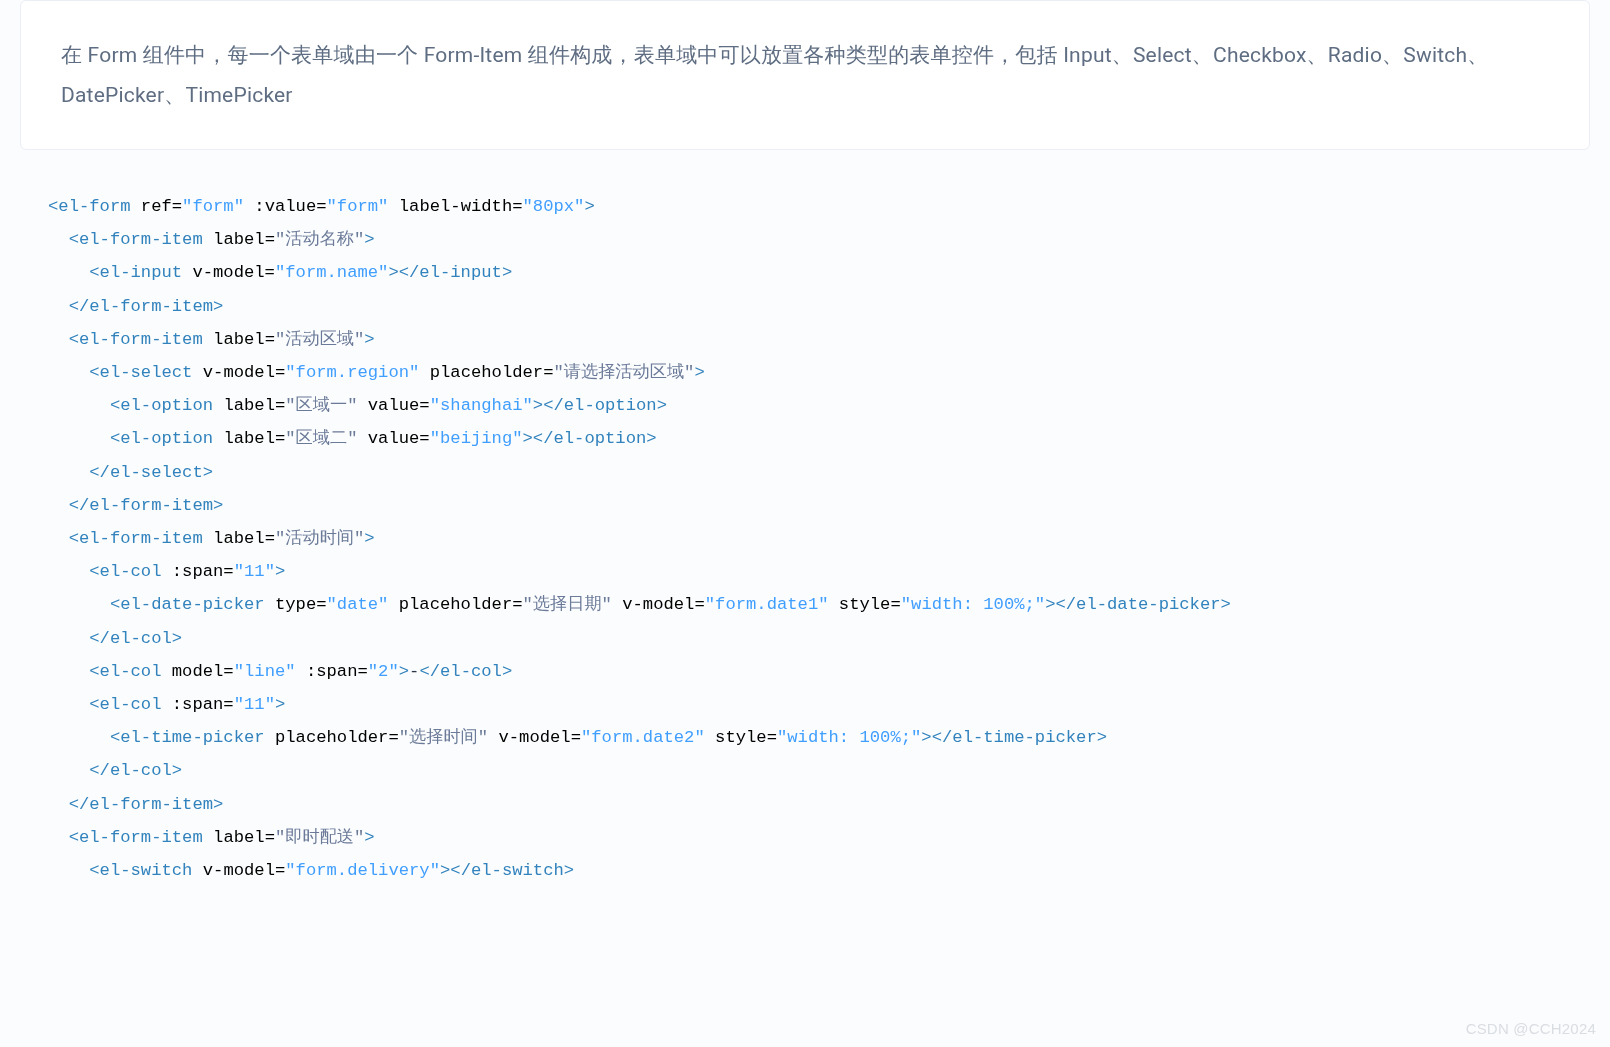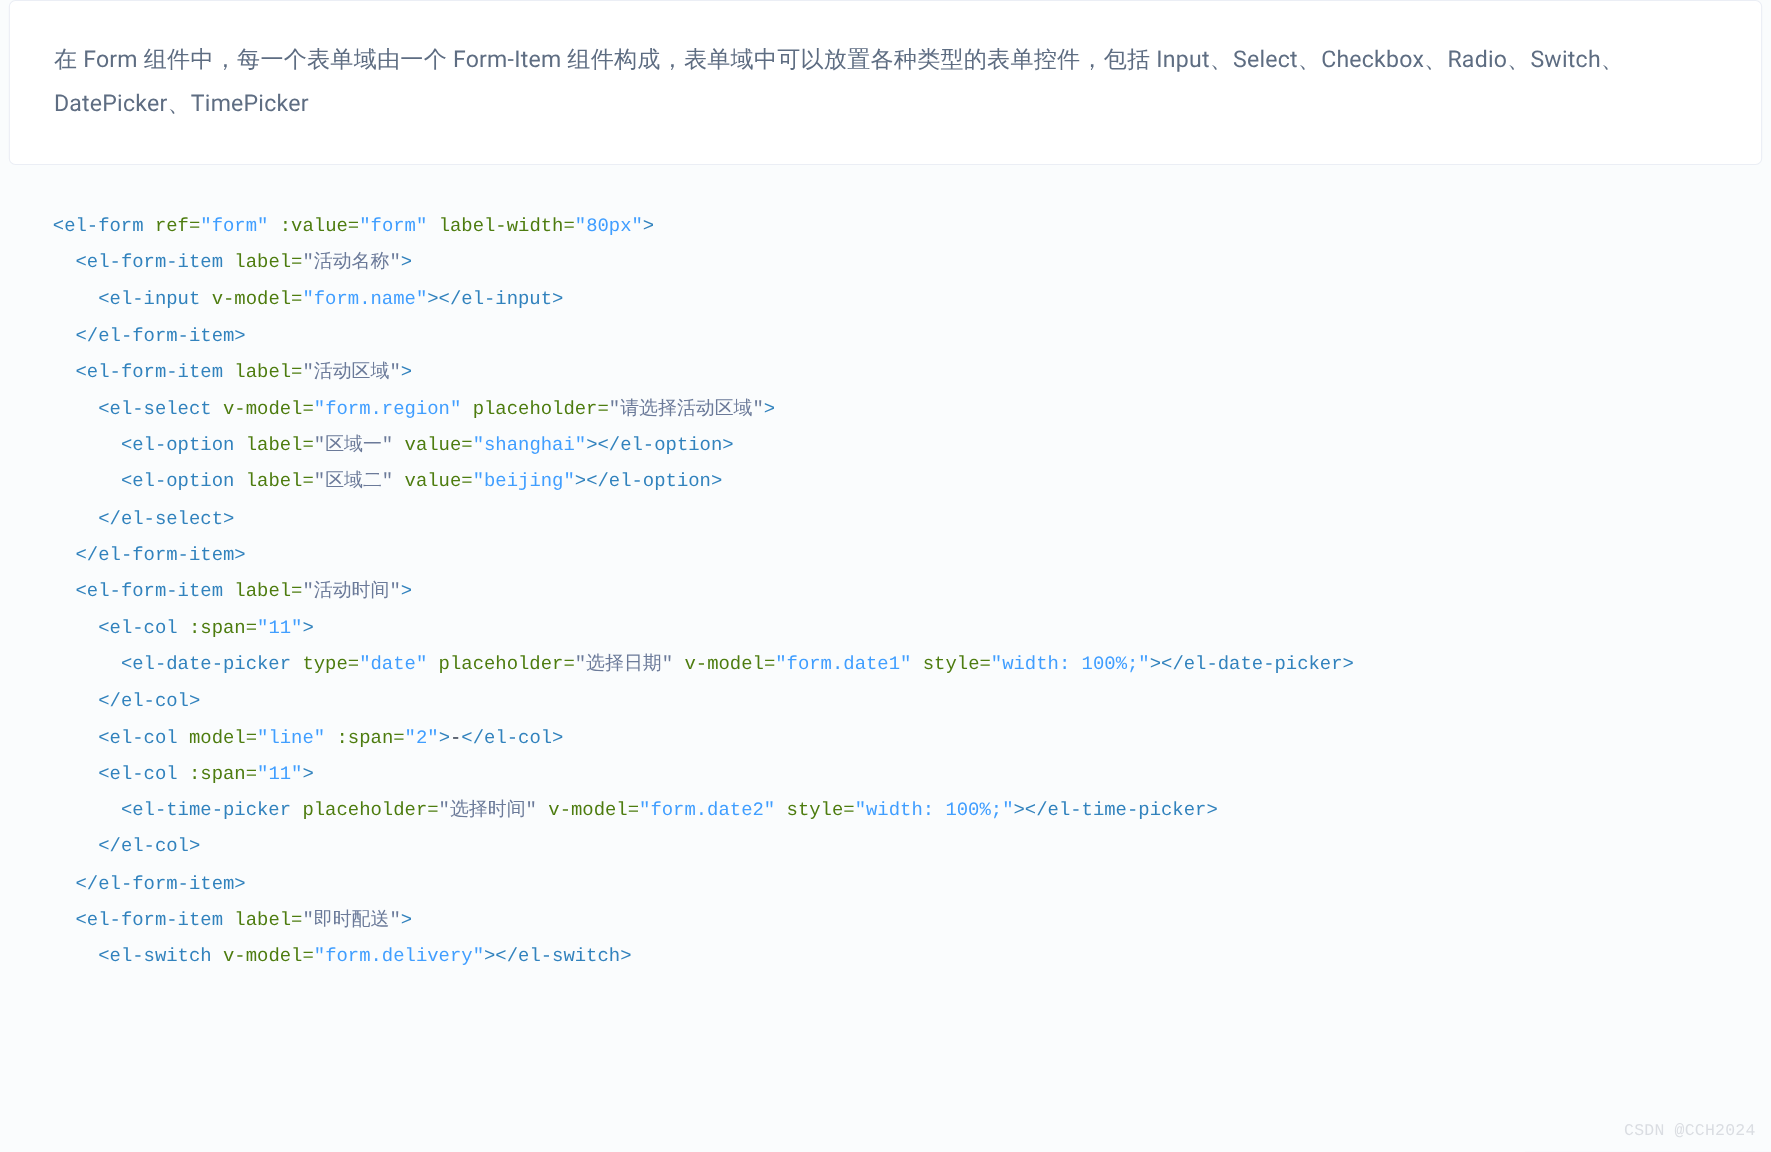--- a/index.html
+++ b/index.html
@@ -10,21 +10,21 @@
     color: #5e6d82;
   }
   .page {
     width: 1610px;
     height: 1047px;
     background: #fafcfd;
     box-sizing: border-box;
     position: relative;
   }
   .desc-card {
-    margin: 0 8px;
+    margin: 0 20px;
     background: #ffffff;
     border: 1px solid #ebeef5;
     border-radius: 6px;
     padding: 34px 40px 34px 40px;
     box-sizing: border-box;
   }
   .desc-text {
     font-size: 21px;
     line-height: 40px;
     color: #5e6d82;
@@ -36,32 +36,32 @@
   }
   pre.code {
     margin: 0;
     font-family: "SFMono-Regular", Menlo, Consolas, "Liberation Mono", monospace;
     font-size: 17.2px;
     line-height: 33.2px;
     white-space: pre;
     color: #334;
   }
   .tag   { color: #3182bd; }
-  .attr  { color: #4d7c0f; }
+  .attr  { color: #000000; }
   .str   { color: #409eff; }
   .strcn { color: #6b7a99; }
   .txt   { color: #2d3748; }
   .watermark {
     position: absolute;
     right: 14px;
     bottom: 10px;
     font-size: 15px;
     color: #dadde2;
     letter-spacing: 0.2px;
-    font-family: Liberation Mono, monospace;
+    font-family: Liberation Sans, sans-serif;
   }
 </style>
 </head>
 <body>
 
 <div class="page">
 
   <div class="desc-card">
     <div class="desc-text">在 Form 组件中，每一个表单域由一个 Form-Item 组件构成，表单域中可以放置各种类型的表单控件，包括 Input、Select、Checkbox、Radio、Switch、DatePicker、TimePicker</div>
   </div>

